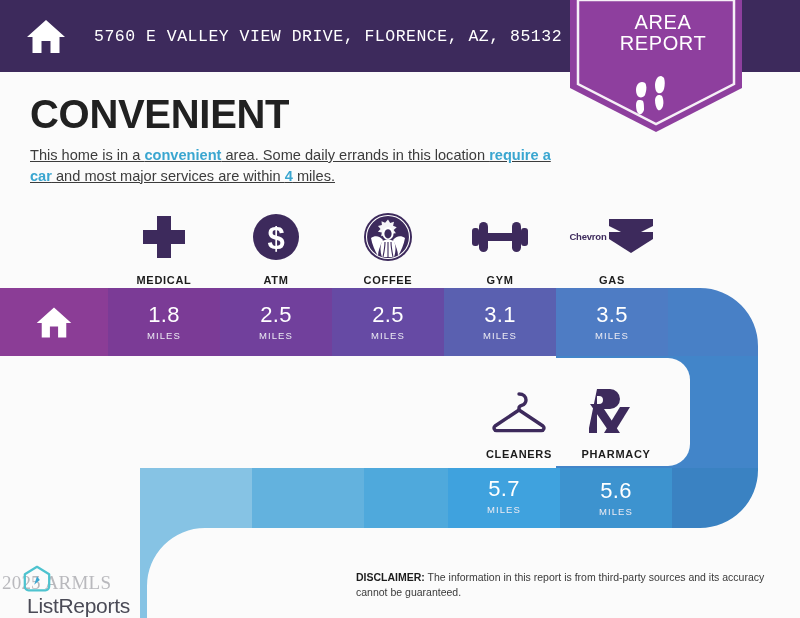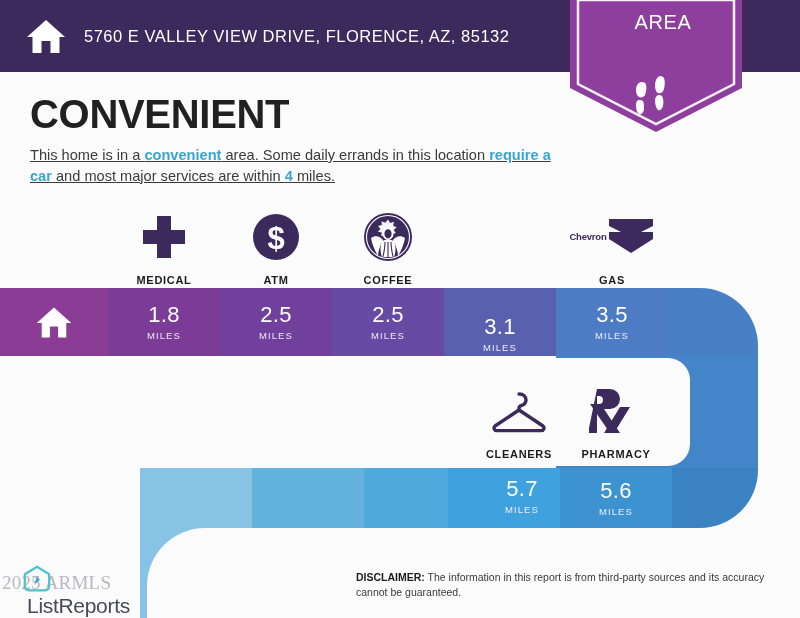--- a/index.html
+++ b/index.html
@@ -11,22 +11,22 @@
   }
   #page { position:relative; width:800px; height:618px; background:#fbfbfb; overflow:hidden; }
 
   
   .header {
     position:absolute; left:0; top:0; width:800px; height:72px;
     background:#3d2a5c; display:flex; align-items:center;
   }
   .header-home { margin-left:24px; width:44px; height:44px; display:block; }
   .header-addr {
-    margin-left:16px; color:#ffffff; font-size:16.5px;
-    letter-spacing:0.5px; font-weight:400; white-space:nowrap;
+    margin-left:26px; color:#ffffff; font-size:16.5px;
+    letter-spacing:0.5px; font-weight:400; white-space:nowrap;font-family:Liberation Mono, monospace;
   }
 
   
   .badge { position:absolute; left:570px; top:-4px; width:172px; height:140px; }
   .badge svg { display:block; width:172px; height:140px; }
   .badge-text {
     position:absolute; left:0; top:16px; width:186px;
     text-align:center; color:#ffffff; line-height:1.06;
     font-size:20px; letter-spacing:0.6px; font-weight:400;
     pointer-events:none;
@@ -111,20 +111,21 @@
       <path d="M8 4 L164 4 L164 88 L86 128 L8 88 Z" fill="none" stroke="#ffffff" stroke-width="2.5" opacity="0.92"></path>
       <g fill="#ffffff">
         <path d="M72 86 c-4 0 -6 4 -6 8 c0 3 1 6 3 7 c2 1 5 0 6 -2 c1 -3 2 -7 1 -10 c0 -2 -2 -3 -4 -3 Z"></path>
         <path d="M69 104 c-2 0 -3 2 -3 5 c0 4 1 8 3 9 c2 1 4 -1 5 -4 c0 -3 0 -7 -1 -9 c-1 -1 -2 -1 -4 -1 Z"></path>
         <path d="M91 80 c-4 0 -6 5 -6 9 c0 4 1 7 3 8 c3 1 5 -1 6 -4 c1 -4 1 -8 0 -11 c-1 -1 -2 -2 -3 -2 Z"></path>
         <path d="M89 99 c-2 0 -4 2 -4 5 c0 4 1 8 3 10 c2 1 4 -1 5 -4 c1 -4 0 -8 -1 -10 c-1 -1 -2 -1 -3 -1 Z"></path>
       </g>
     </svg>
     <div class="badge-text">
       <div>AREA</div>
+      <div>REPORT</div>
     </div>
   </div>
 
   <div class="headline">CONVENIENT</div>
 
   <div class="subtext">
     <span>This home is in a </span><span class="hl">convenient</span><span> area. Some daily errands in this location </span><span class="hl">require a car</span><span> and most major services are within </span><span class="hl">4</span><span> miles.</span>
   </div>
 
   <div class="icon-row">
@@ -158,20 +159,32 @@
           <ellipse cx="26" cy="22.8" rx="3.6" ry="4.6" fill="#3d2a5c"></ellipse>
           <path d="M9 27 c4 -3 9 -2 12 2 c-3 6 -5 11 -5 16 c-3 -5 -6 -12 -7 -18 Z" fill="#ffffff"></path>
           <path d="M43 27 c-4 -3 -9 -2 -12 2 c3 6 5 11 5 16 c3 -5 6 -12 7 -18 Z" fill="#ffffff"></path>
           <path d="M20 30 c4 -2 8 -2 12 0 c2 5 2 11 0 16 h-12 c-2 -5 -2 -11 0 -16 Z" fill="#ffffff"></path>
           <path d="M23 31 c0 5 -1 10 -2 15 M26 31 c0 5 0 10 0 15 M29 31 c0 5 1 10 2 15" stroke="#3d2a5c" stroke-width="1.1" fill="none"></path>
         </svg>
       </div>
       <div class="icon-label">COFFEE</div>
     </div>
 
+    <div class="icon-cell" style="left:336px;">
+      <div class="icon-glyph">
+        <svg width="60" height="40" viewBox="0 0 60 40">
+          <rect x="2" y="11" width="7" height="18" rx="3" fill="#3d2a5c"></rect>
+          <rect x="9" y="5" width="9" height="30" rx="4.5" fill="#3d2a5c"></rect>
+          <rect x="42" y="5" width="9" height="30" rx="4.5" fill="#3d2a5c"></rect>
+          <rect x="51" y="11" width="7" height="18" rx="3" fill="#3d2a5c"></rect>
+          <rect x="17" y="16" width="26" height="8" fill="#3d2a5c"></rect>
+        </svg>
+      </div>
+      <div class="icon-label">GYM</div>
+    </div>
 
     <div class="icon-cell" style="left:448px;">
       <div class="icon-glyph" style="flex-direction:row;">
         <div class="chevron-word">Chevron</div>
         <svg width="48" height="36" viewBox="0 0 48 36">
           <path d="M2 0 h44 v7 l-22 11 l-22 -11 Z" fill="#3d2a5c"></path>
           <path d="M2 13 h44 v7 l-22 14 l-22 -14 Z" fill="#3d2a5c"></path>
         </svg>
       </div>
       <div class="icon-label">GAS</div>
@@ -235,21 +248,21 @@
     <div class="val-unit">MILES</div>
   </div>
   <div class="val-cell" style="left:220px; top:288px; width:112px; height:68px;">
     <div class="val-num">2.5</div>
     <div class="val-unit">MILES</div>
   </div>
   <div class="val-cell" style="left:332px; top:288px; width:112px; height:68px;">
     <div class="val-num">2.5</div>
     <div class="val-unit">MILES</div>
   </div>
-  <div class="val-cell" style="left:444px; top:288px; width:112px; height:68px;margin-top:12px;">
+  <div class="val-cell" style="left:444px; top:288px; width:112px; height:68px;">
     <div class="val-num">3.1</div>
     <div class="val-unit">MILES</div>
   </div>
   <div class="val-cell" style="left:556px; top:288px; width:112px; height:68px;">
     <div class="val-num">3.5</div>
     <div class="val-unit">MILES</div>
   </div>
 
   <div class="icon-row2">
     <div class="icon-cell2" style="left:15px;">
@@ -265,21 +278,21 @@
       <div class="icon-glyph">
         <svg width="54" height="52" viewBox="0 0 54 52">
           <path d="M8 4 h13 a10 10 0 0 1 0 20 h-6 l16 24 h-10 l-20 -29 h9 a4 4 0 0 0 0 -8 h-2 v37 h-9 Z" fill="#3d2a5c"></path>
           <path d="M31 22 h10 l-16 26 h-10 Z" fill="#3d2a5c"></path>
         </svg>
       </div>
       <div class="icon-label">PHARMACY</div>
     </div>
   </div>
 
-  <div class="val-cell" style="left:448px; top:468px; width:112px; height:56px;margin-left:18px;">
+  <div class="val-cell" style="left:448px; top:468px; width:112px; height:56px;">
     <div class="val-num">5.7</div>
     <div class="val-unit">MILES</div>
   </div>
   <div class="val-cell" style="left:560px; top:468px; width:112px; height:60px;border-radius:9px;">
     <div class="val-num">5.6</div>
     <div class="val-unit">MILES</div>
   </div>
 
   <div class="watermark">2025 ARMLS</div>
 

